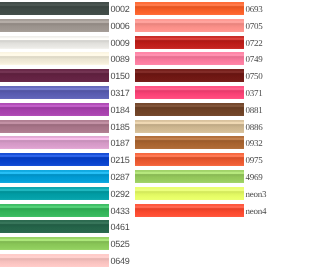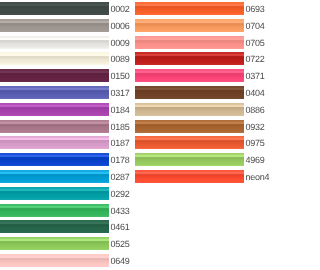--- a/index.html
+++ b/index.html
@@ -2,21 +2,21 @@
 <html><head>
 <meta charset="utf-8">
 <style>
   html,body{margin:0;padding:0;}
   body{width:270px;height:270px;background:#ffffff;overflow:hidden;
        font-family:"Liberation Sans",sans-serif;
        -webkit-font-smoothing:antialiased;text-rendering:geometricPrecision;}
   #chart{position:relative;width:270px;height:270px;}
   .col{position:absolute;top:0;height:270px;}
   .col-left{left:0;width:135px;}
-  .col-right{left:135px;width:135px;}
+  .col-right{left:135px;width:135px;font-family:Liberation Serif, serif;}
   .row{position:relative;height:16.8px;}
   .ribbon{position:absolute;left:0;width:108.5px;top:2.1px;height:12.9px;
           filter:blur(0.5px);}
   .label{position:absolute;left:110.4px;top:5.0px;font-size:9px;
          color:#4b4b4b;line-height:9px;white-space:nowrap;
          letter-spacing:-0.25px;}
 </style>
 </head>
 <body>
 
@@ -53,21 +53,21 @@
       <div class="row">
         <div class="ribbon" style="background: linear-gradient(rgb(177, 128, 147) 0%, rgb(177, 127, 147) 8%, rgb(183, 134, 153) 15%, rgb(200, 151, 170) 21%, rgb(194, 144, 164) 27%, rgb(159, 111, 130) 34%, rgb(158, 109, 128) 42%, rgb(166, 115, 135) 54%, rgb(169, 118, 138) 68%, rgb(172, 121, 141) 82%, rgb(176, 125, 145) 93%, rgb(181, 131, 151) 100%);"></div>
         <div class="label">0185</div>
       </div>
       <div class="row">
         <div class="ribbon" style="background: linear-gradient(rgb(225, 169, 211) 0%, rgb(226, 167, 212) 8%, rgb(233, 176, 220) 15%, rgb(255, 197, 241) 21%, rgb(247, 189, 233) 27%, rgb(202, 147, 189) 34%, rgb(201, 145, 188) 42%, rgb(211, 152, 197) 54%, rgb(215, 156, 201) 68%, rgb(219, 159, 205) 82%, rgb(224, 165, 210) 93%, rgb(230, 173, 216) 100%);"></div>
         <div class="label">0187</div>
       </div>
       <div class="row">
         <div class="ribbon" style="background: linear-gradient(rgb(28, 82, 212) 0%, rgb(20, 76, 213) 8%, rgb(31, 86, 220) 15%, rgb(52, 107, 241) 21%, rgb(42, 98, 233) 27%, rgb(10, 63, 191) 34%, rgb(5, 59, 190) 42%, rgb(5, 62, 199) 54%, rgb(9, 66, 203) 68%, rgb(11, 69, 207) 82%, rgb(17, 74, 211) 93%, rgb(28, 84, 217) 100%);"></div>
-        <div class="label">0178</div>
+        <div class="label">0215</div>
       </div>
       <div class="row">
         <div class="ribbon" style="background: linear-gradient(rgb(22, 169, 223) 0%, rgb(13, 168, 224) 8%, rgb(25, 176, 231) 15%, rgb(47, 198, 252) 21%, rgb(36, 190, 245) 27%, rgb(4, 148, 200) 34%, rgb(0, 146, 199) 42%, rgb(0, 153, 209) 54%, rgb(2, 157, 213) 68%, rgb(4, 160, 217) 82%, rgb(11, 166, 222) 93%, rgb(22, 173, 228) 100%);"></div>
         <div class="label">0287</div>
       </div>
       <div class="row">
         <div class="ribbon" style="background: linear-gradient(rgb(18, 166, 173) 0%, rgb(11, 166, 174) 8%, rgb(20, 172, 180) 15%, rgb(37, 189, 197) 21%, rgb(29, 183, 191) 27%, rgb(3, 149, 156) 34%, rgb(0, 148, 155) 42%, rgb(0, 155, 163) 54%, rgb(2, 158, 166) 68%, rgb(4, 161, 169) 82%, rgb(9, 165, 173) 93%, rgb(18, 170, 178) 100%);"></div>
         <div class="label">0292</div>
       </div>
       <div class="row">
@@ -86,53 +86,61 @@
         <div class="ribbon" style="background: linear-gradient(rgb(255, 205, 202) 0%, rgb(255, 202, 200) 8%, rgb(255, 205, 202) 15%, rgb(255, 210, 207) 21%, rgb(255, 207, 205) 27%, rgb(234, 184, 181) 34%, rgb(233, 181, 178) 42%, rgb(244, 190, 187) 54%, rgb(249, 195, 192) 68%, rgb(253, 199, 196) 82%, rgb(255, 202, 199) 93%, rgb(255, 205, 202) 100%);"></div>
         <div class="label">0649</div>
       </div>
     </div>
   <div class="col col-right">
       <div class="row">
         <div class="ribbon" style="background: linear-gradient(rgb(255, 112, 61) 0%, rgb(255, 106, 52) 8%, rgb(255, 114, 63) 15%, rgb(255, 126, 80) 21%, rgb(255, 120, 71) 27%, rgb(232, 91, 40) 34%, rgb(231, 86, 34) 42%, rgb(242, 90, 35) 54%, rgb(247, 95, 40) 68%, rgb(251, 98, 43) 82%, rgb(255, 104, 50) 93%, rgb(255, 112, 61) 100%);"></div>
         <div class="label">0693</div>
       </div>
       <div class="row">
-        <div class="ribbon" style="background: linear-gradient(rgb(255, 168, 111) 0%, rgb(255, 164, 105) 8%, rgb(255, 169, 113) 15%, rgb(255, 176, 125) 21%, rgb(255, 172, 119) 27%, rgb(232, 146, 90) 34%, rgb(231, 142, 85) 42%, rgb(242, 149, 89) 54%, rgb(247, 154, 94) 68%, rgb(251, 158, 97) 82%, rgb(255, 163, 103) 93%, rgb(255, 168, 111) 100%);"></div>
-        <div class="label">0704</div>
-      </div>
-      <div class="row">
         <div class="ribbon" style="background: linear-gradient(rgb(255, 157, 151) 0%, rgb(255, 153, 146) 8%, rgb(255, 158, 152) 15%, rgb(255, 167, 161) 21%, rgb(255, 162, 156) 27%, rgb(236, 137, 131) 34%, rgb(235, 134, 127) 42%, rgb(246, 140, 133) 54%, rgb(251, 145, 138) 68%, rgb(255, 148, 141) 82%, rgb(255, 152, 145) 93%, rgb(255, 157, 151) 100%);"></div>
         <div class="label">0705</div>
       </div>
       <div class="row">
         <div class="ribbon" style="background: linear-gradient(rgb(199, 47, 43) 0%, rgb(200, 41, 36) 8%, rgb(206, 51, 46) 15%, rgb(225, 71, 66) 21%, rgb(219, 61, 56) 27%, rgb(179, 31, 26) 34%, rgb(178, 26, 21) 42%, rgb(186, 27, 22) 54%, rgb(190, 31, 26) 68%, rgb(193, 33, 28) 82%, rgb(198, 39, 34) 93%, rgb(203, 48, 44) 100%);"></div>
         <div class="label">0722</div>
       </div>
       <div class="row">
+        <div class="ribbon" style="background: linear-gradient(rgb(255, 138, 170) 0%, rgb(255, 132, 166) 8%, rgb(255, 139, 171) 15%, rgb(255, 149, 179) 21%, rgb(255, 144, 175) 27%, rgb(234, 117, 149) 34%, rgb(233, 113, 146) 42%, rgb(244, 118, 153) 54%, rgb(249, 123, 158) 68%, rgb(253, 126, 162) 82%, rgb(255, 131, 166) 93%, rgb(255, 138, 170) 100%);"></div>
+        <div class="label">0749</div>
+      </div>
+      <div class="row">
+        <div class="ribbon" style="background: linear-gradient(rgb(117, 33, 30) 0%, rgb(118, 30, 26) 8%, rgb(122, 36, 32) 15%, rgb(133, 47, 43) 21%, rgb(129, 42, 38) 27%, rgb(105, 23, 20) 34%, rgb(105, 21, 17) 42%, rgb(110, 22, 18) 54%, rgb(112, 24, 20) 68%, rgb(114, 25, 21) 82%, rgb(116, 29, 25) 93%, rgb(120, 34, 30) 100%);"></div>
+        <div class="label">0750</div>
+      </div>
+      <div class="row">
         <div class="ribbon" style="background: linear-gradient(rgb(255, 86, 133) 0%, rgb(255, 79, 128) 8%, rgb(255, 88, 135) 15%, rgb(255, 103, 145) 21%, rgb(255, 95, 140) 27%, rgb(235, 66, 113) 34%, rgb(234, 60, 109) 42%, rgb(245, 63, 114) 54%, rgb(250, 68, 119) 68%, rgb(255, 71, 122) 82%, rgb(255, 77, 127) 93%, rgb(255, 86, 133) 100%);"></div>
         <div class="label">0371</div>
       </div>
       <div class="row">
         <div class="ribbon" style="background: linear-gradient(rgb(116, 73, 47) 0%, rgb(117, 72, 44) 8%, rgb(120, 76, 49) 15%, rgb(132, 88, 61) 21%, rgb(128, 83, 55) 27%, rgb(104, 62, 36) 34%, rgb(104, 61, 34) 42%, rgb(109, 64, 36) 54%, rgb(111, 66, 38) 68%, rgb(113, 68, 39) 82%, rgb(115, 71, 43) 93%, rgb(119, 75, 48) 100%);"></div>
-        <div class="label">0404</div>
+        <div class="label">0881</div>
       </div>
       <div class="row">
         <div class="ribbon" style="background: linear-gradient(rgb(216, 194, 158) 0%, rgb(217, 194, 157) 8%, rgb(225, 202, 165) 15%, rgb(245, 223, 186) 21%, rgb(238, 215, 178) 27%, rgb(195, 173, 138) 34%, rgb(194, 172, 135) 42%, rgb(203, 180, 142) 54%, rgb(207, 184, 146) 68%, rgb(211, 188, 149) 82%, rgb(215, 192, 154) 93%, rgb(221, 199, 162) 100%);"></div>
         <div class="label">0886</div>
       </div>
       <div class="row">
         <div class="ribbon" style="background: linear-gradient(rgb(177, 112, 62) 0%, rgb(177, 110, 58) 8%, rgb(183, 117, 66) 15%, rgb(200, 134, 84) 21%, rgb(194, 127, 76) 27%, rgb(159, 96, 47) 34%, rgb(158, 93, 44) 42%, rgb(166, 98, 46) 54%, rgb(169, 101, 49) 68%, rgb(172, 104, 51) 82%, rgb(176, 108, 56) 93%, rgb(181, 115, 64) 100%);"></div>
         <div class="label">0932</div>
       </div>
       <div class="row">
         <div class="ribbon" style="background: linear-gradient(rgb(245, 108, 69) 0%, rgb(246, 102, 61) 8%, rgb(254, 113, 73) 15%, rgb(255, 126, 90) 21%, rgb(255, 120, 82) 27%, rgb(220, 86, 48) 34%, rgb(219, 81, 42) 42%, rgb(229, 85, 44) 54%, rgb(234, 90, 49) 68%, rgb(238, 93, 52) 82%, rgb(243, 100, 59) 93%, rgb(250, 110, 70) 100%);"></div>
         <div class="label">0975</div>
       </div>
       <div class="row">
         <div class="ribbon" style="background: linear-gradient(rgb(162, 210, 107) 0%, rgb(160, 211, 103) 8%, rgb(168, 218, 113) 15%, rgb(189, 238, 133) 21%, rgb(181, 231, 124) 27%, rgb(141, 189, 88) 34%, rgb(139, 188, 85) 42%, rgb(146, 197, 89) 54%, rgb(150, 201, 93) 68%, rgb(153, 205, 96) 82%, rgb(158, 209, 101) 93%, rgb(165, 215, 110) 100%);"></div>
         <div class="label">4969</div>
       </div>
       <div class="row">
+        <div class="ribbon" style="background: linear-gradient(rgb(235, 255, 117) 0%, rgb(234, 255, 111) 8%, rgb(235, 255, 119) 15%, rgb(237, 255, 131) 21%, rgb(236, 255, 125) 27%, rgb(215, 236, 97) 34%, rgb(214, 235, 93) 42%, rgb(224, 246, 97) 54%, rgb(229, 251, 102) 68%, rgb(233, 255, 105) 82%, rgb(234, 255, 110) 93%, rgb(235, 255, 117) 100%);"></div>
+        <div class="label">neon3</div>
+      </div>
+      <div class="row">
         <div class="ribbon" style="background: linear-gradient(rgb(255, 92, 67) 0%, rgb(255, 85, 59) 8%, rgb(255, 94, 69) 15%, rgb(255, 108, 86) 21%, rgb(255, 101, 78) 27%, rgb(236, 72, 47) 34%, rgb(235, 67, 41) 42%, rgb(246, 70, 43) 54%, rgb(251, 75, 48) 68%, rgb(255, 78, 51) 82%, rgb(255, 83, 57) 93%, rgb(255, 92, 67) 100%);"></div>
         <div class="label">neon4</div>
       </div>
     </div>
 </div>
 
 </body></html>

